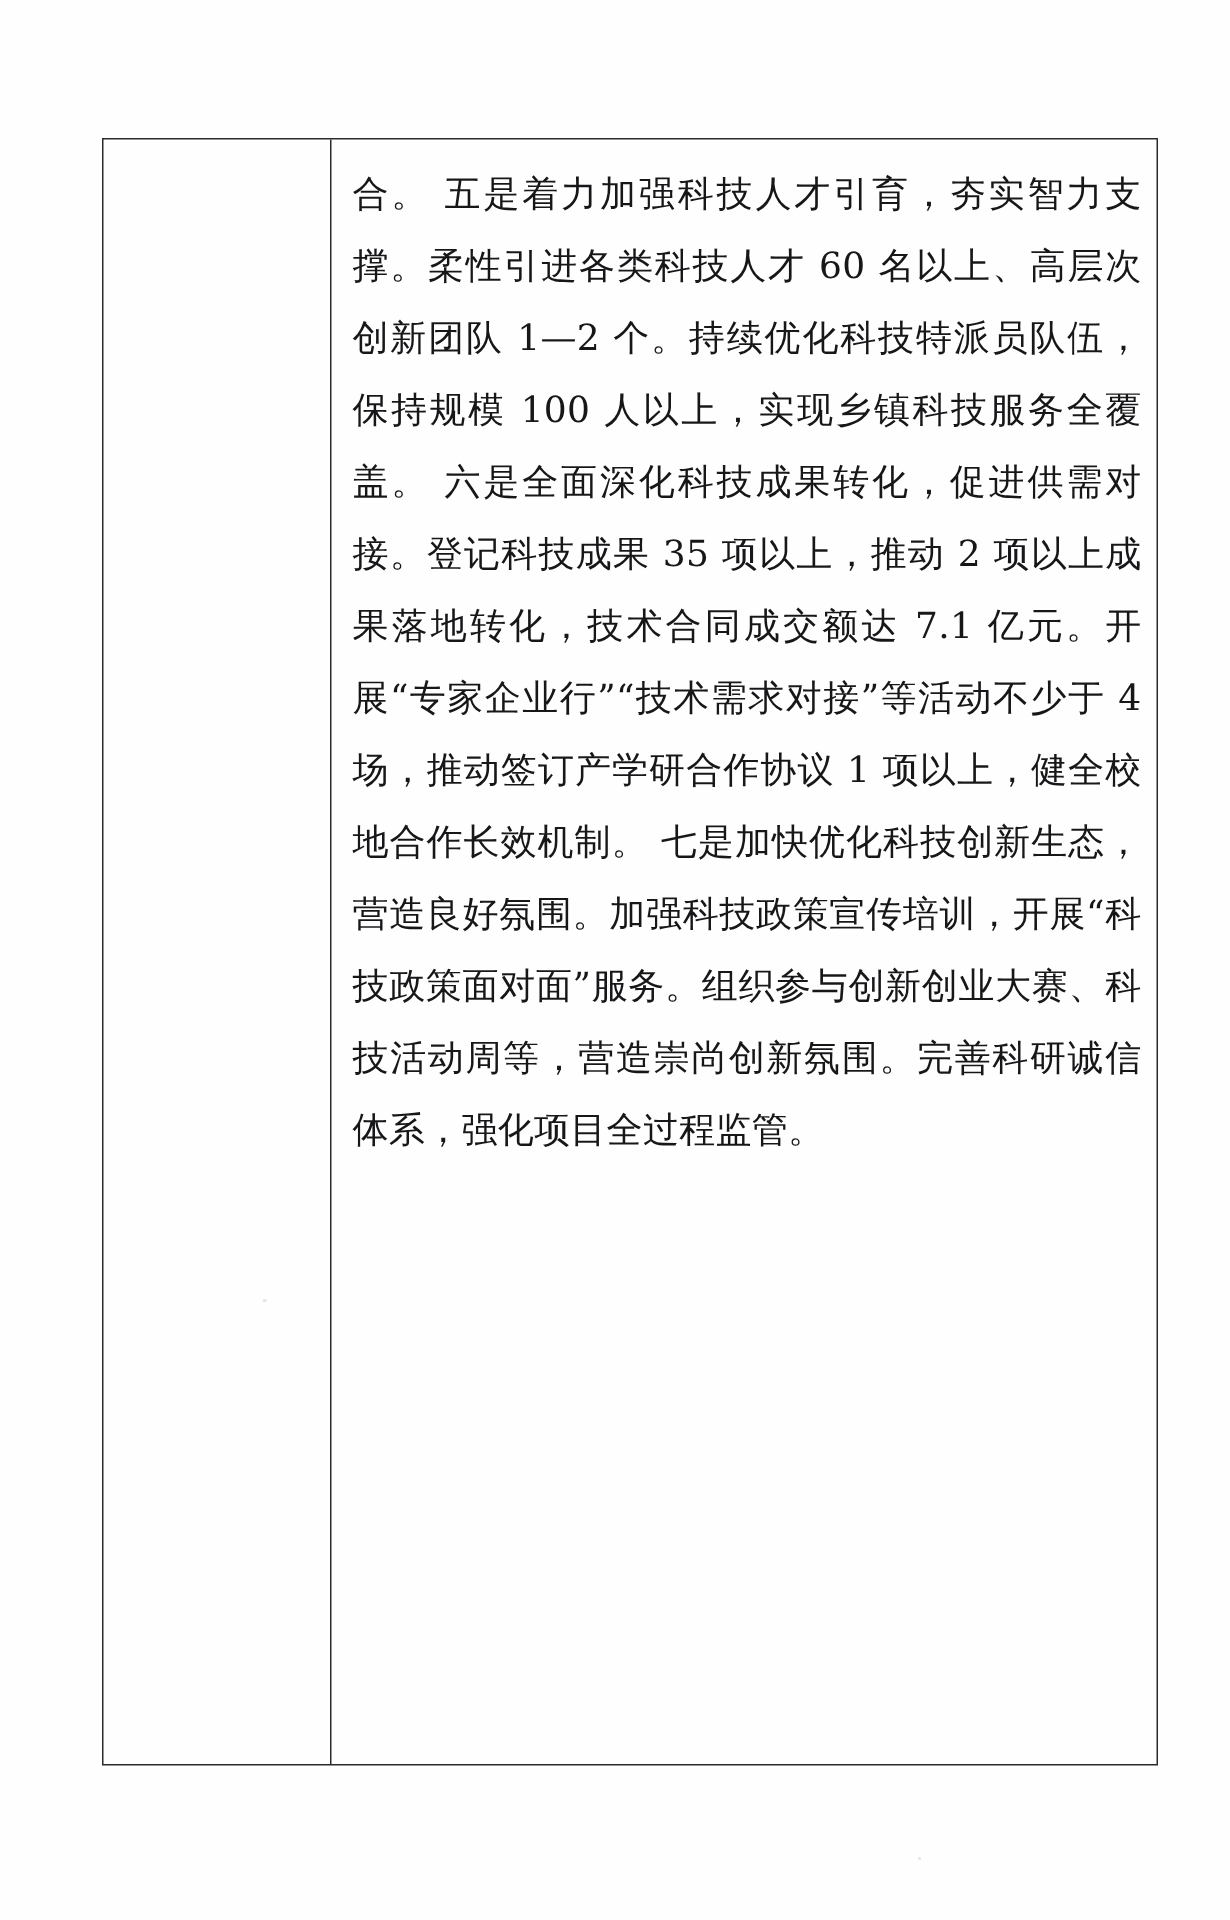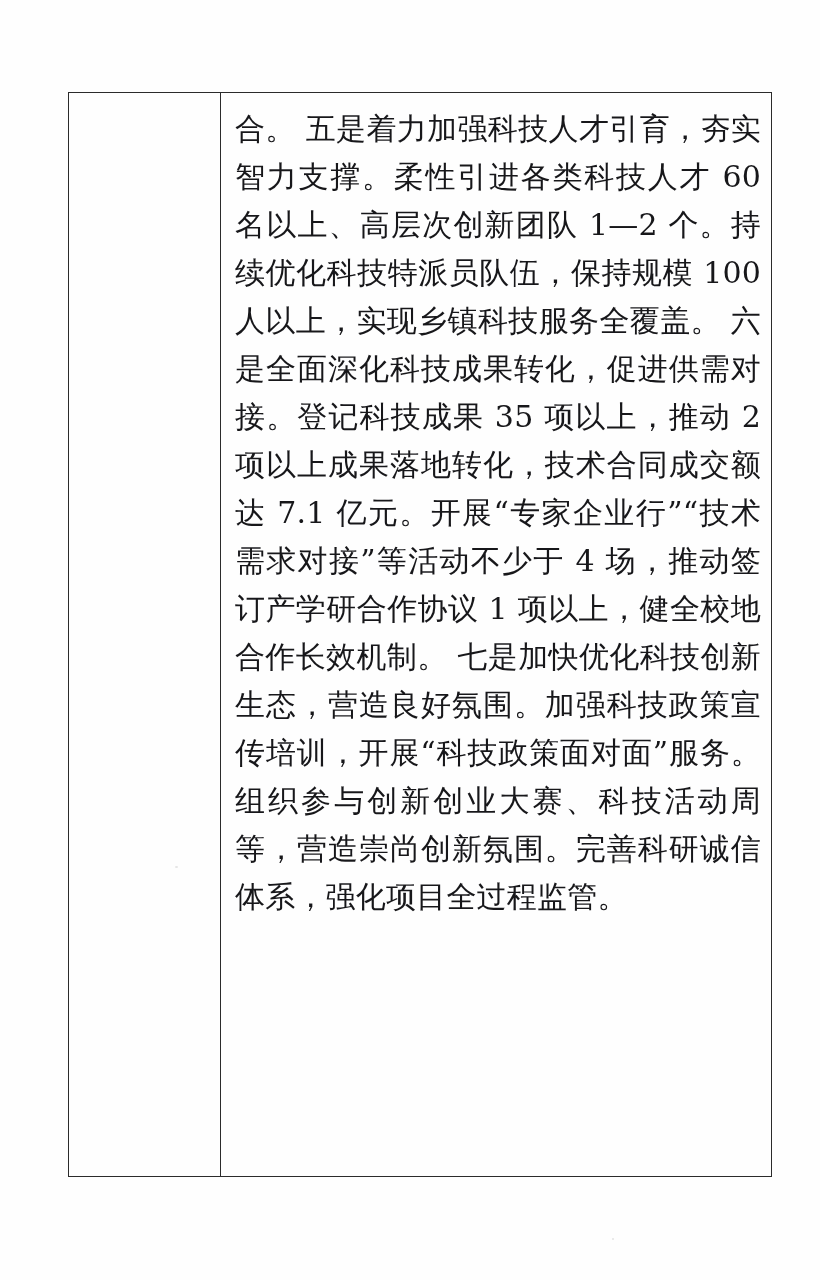--- a/index.html
+++ b/index.html
@@ -43,21 +43,21 @@
     flex: 1;
     box-sizing: border-box;
     position: relative;
   }
   .body-text {
     position: absolute;
     left: 14px;
     right: 10px;
     top: 12px;
     font-family: "DejaVu Serif", "Liberation Serif", serif;
-    font-size: 30px;
+    font-size: 24px;
     line-height: 48px;
     color: #17171a;
     text-align: justify;
     text-justify: inter-ideograph;
     letter-spacing: 0.2px;
     white-space: normal;
   }
   .label-text {
     position: absolute;
     left: 10px;

